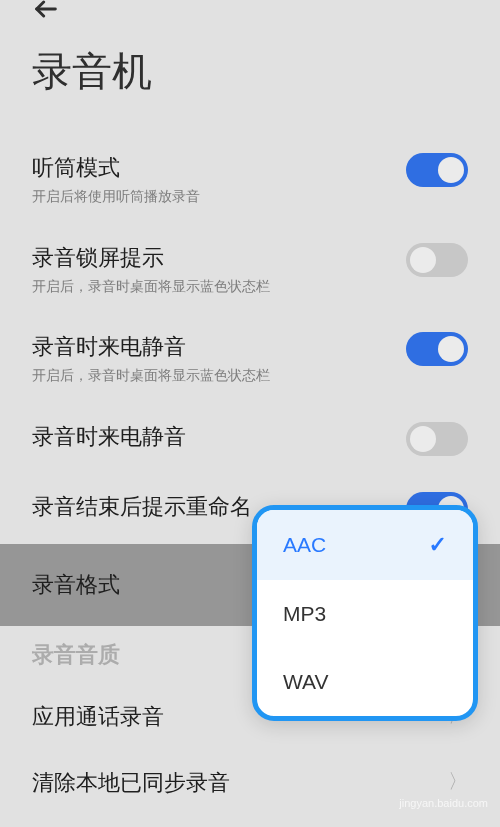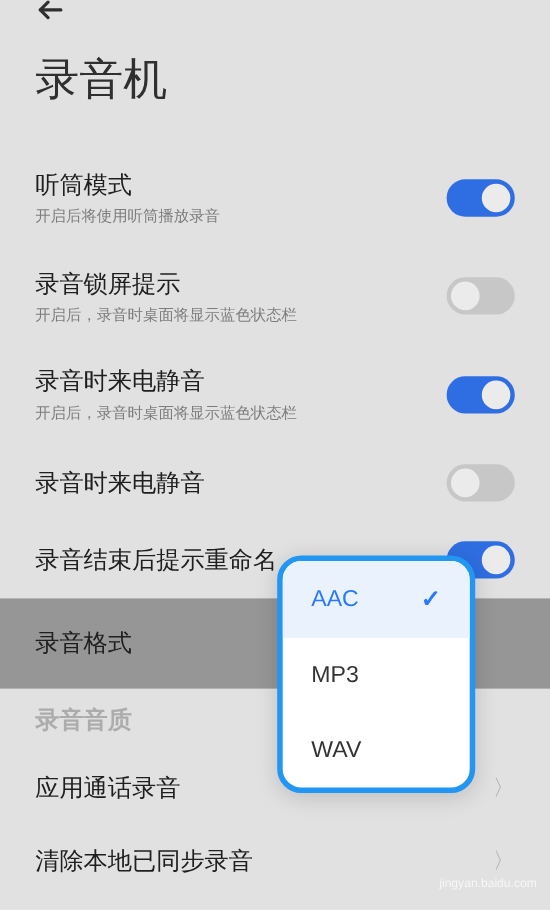--- a/index.html
+++ b/index.html
@@ -26,21 +26,21 @@
       color: #333;
     }
     .page-title {
       font-size: 40px;
       color: #333;
       font-weight: 400;
       padding: 44px 32px 36px;
     }
     .setting-row {
       display: flex;
-      align-items: center;
+      align-items: flex-start;
       justify-content: space-between;
       padding: 18px 32px;
     }
     .setting-text { flex: 1; }
     .setting-title {
       font-size: 22px;
       color: #222;
       font-weight: 500;
       margin-bottom: 4px;
     }
@@ -75,21 +75,21 @@
     .disabled-title { color: #bbb; font-weight: bold; }
     .chevron {
       color: #bbb;
       font-size: 20px;
       flex-shrink: 0;
     }
     .popup {
       position: absolute;
       top: 505px;
       left: 252px;
-      width: 180px;
+      width: 226px;
       background: #fff;
       border-radius: 22px;
       border: 5px solid #2196f3;
       overflow: hidden;
       z-index: 20;
       box-shadow: 0 4px 20px rgba(0,0,0,0.15);
     }
     .popup-item {
       display: flex;
       align-items: center;

